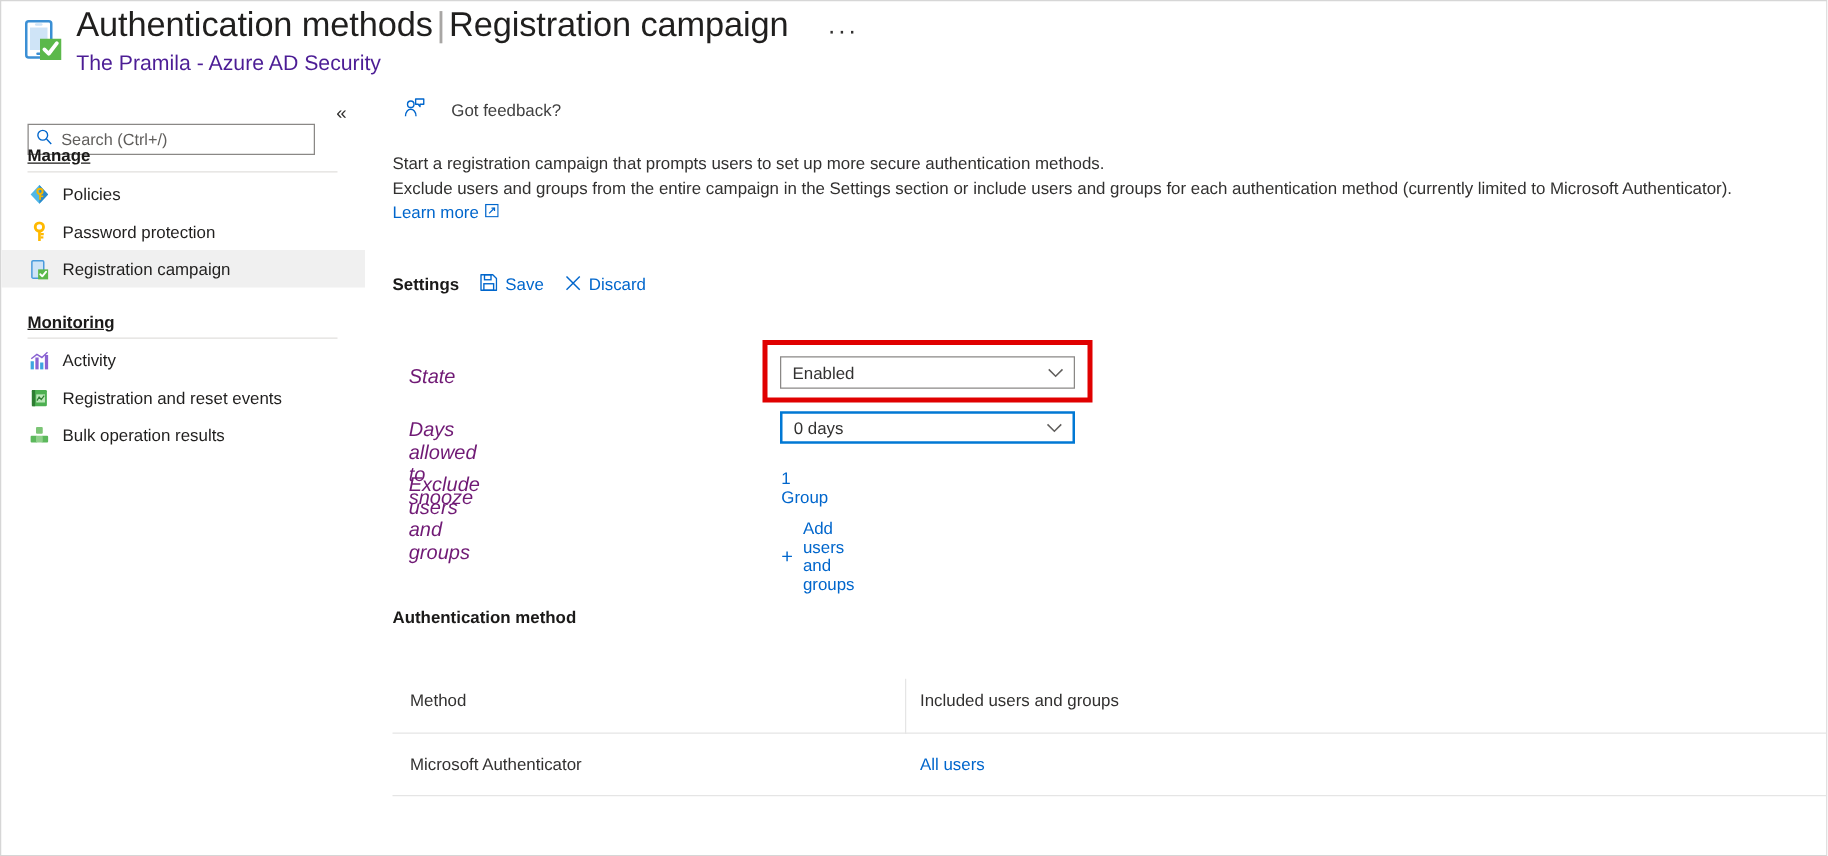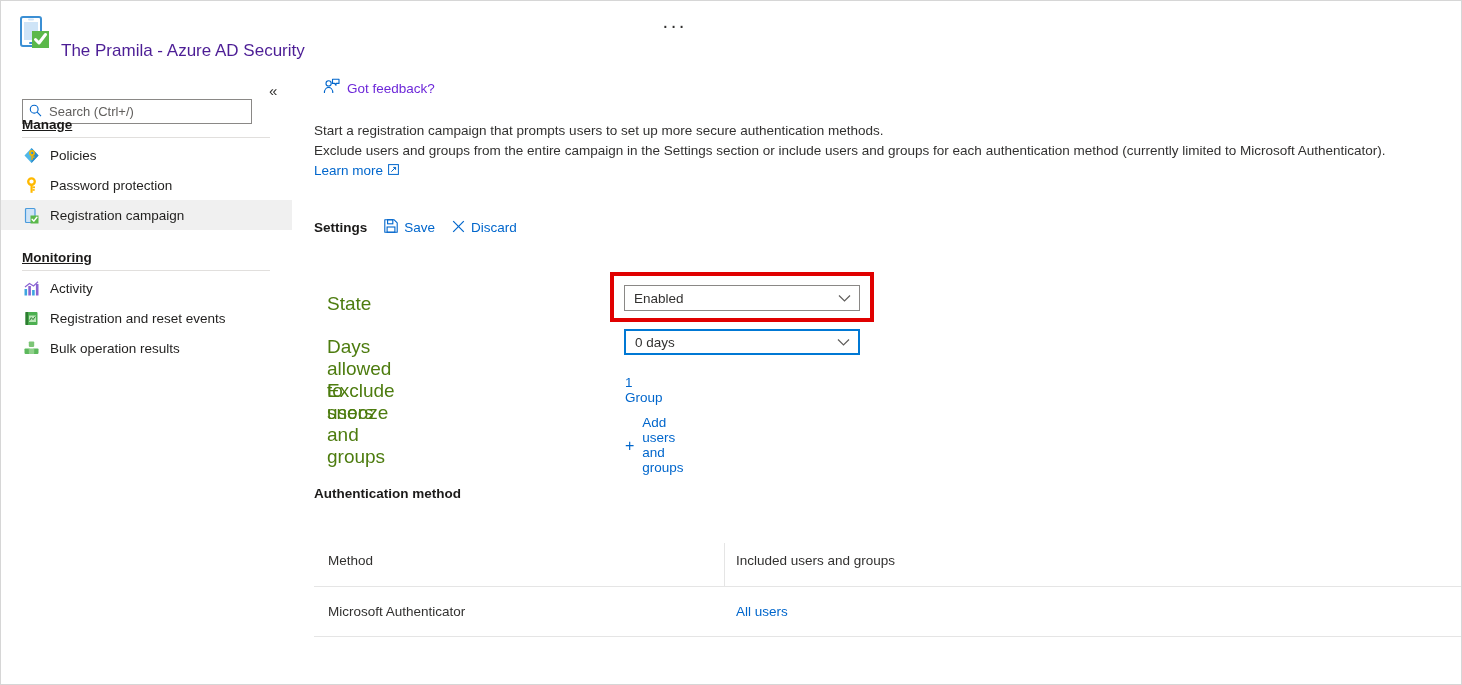--- a/index.html
+++ b/index.html
@@ -77,21 +77,21 @@
     width: 18px; height: 18px; margin-right: 10px;
     display: flex; align-items: center; justify-content: center; flex: 0 0 18px;
   }
   .nav-gap { height: 14px; }
 
   
   #main { position: absolute; left: 0; top: 0; width: 1462px; height: 685px; }
   #feedback-link {
     position: absolute; left: 322px; top: 77px;
     display: flex; align-items: center; cursor: pointer;
-    font-size: 13.5px; color: #6d28d9;
+    font-size: 13.5px; color: #404040; gap: 14px;
   }
   #feedback-link svg { margin-right: 7px; }
 
   #desc { position: absolute; left: 313px; top: 120px; }
   .desc-line { font-size: 13.5px; color: #323130; line-height: 20px; white-space: nowrap; }
   #learn-more {
     display: inline-flex; align-items: center; gap: 5px;
     font-size: 13.5px; color: #0066cc; cursor: pointer; margin-top: 1px;
   }
 
@@ -101,21 +101,21 @@
     display: flex; align-items: center;
   }
   #settings-label { font-size: 13.5px; font-weight: 700; color: #1b1a19; }
   .cmd-btn {
     display: inline-flex; align-items: center; gap: 6px;
     font-size: 13.5px; color: #0066cc; cursor: pointer; margin-left: 17px;
   }
 
   
   #form { position: absolute; left: 0; top: 0; }
-  .form-label { position: absolute; font-size: 19px; color: #4d7c0f; }
+  .form-label { position: absolute; font-size: 16px; color: #701a75; font-style: italic; }
   .ms-dropdown {
     position: absolute; width: 236px; height: 26px;
     border: 1px solid #8a8886; background: #fff;
     display: flex; align-items: center; justify-content: space-between;
     padding: 0 8px 0 9px; font-size: 13.5px; color: #323130; cursor: pointer;
   }
   .ms-dropdown.focused { border: 2px solid #0078d4; }
   .chev { color: #605e5c; }
   #highlight-box {
     position: absolute; left: 609px; top: 271px;
@@ -164,20 +164,23 @@
     <span id="app-icon">
       <svg width="32" height="34" viewBox="0 0 32 34">
         <rect x="2" y="2" width="20" height="29" rx="2" fill="#ffffff" stroke="#3b8fd4" stroke-width="2"></rect>
         <rect x="5" y="7" width="14" height="18" fill="#cfe4f7"></rect>
         <rect x="9" y="3.5" width="6" height="2" rx="1" fill="#cfe4f7"></rect>
         <rect x="10" y="27" width="4" height="2" rx="1" fill="#3b8fd4"></rect>
         <rect x="13" y="16" width="17" height="17" fill="#5bb84a"></rect>
         <path d="M16.5 24.5 L20 28 L26.5 19.5" fill="none" stroke="#ffffff" stroke-width="3" stroke-linecap="round" stroke-linejoin="round"></path>
       </svg>
     </span>
+    <div id="title-line">
+      <span>Authentication methods</span><span class="sep">|</span><span class="sub-title">Registration campaign</span>
+    </div>
     <div id="more-menu">···</div>
     <div id="subtitle">The Pramila - Azure AD Security</div>
   </div>
 
   <div id="search-box">
     <span>
       <svg width="13" height="13" viewBox="0 0 13 13">
         <circle cx="5.2" cy="5.2" r="3.9" fill="none" stroke="#0066cc" stroke-width="1.1"></circle>
         <line x1="8.2" y1="8.2" x2="12" y2="12.2" stroke="#0066cc" stroke-width="1.1"></line>
       </svg>

